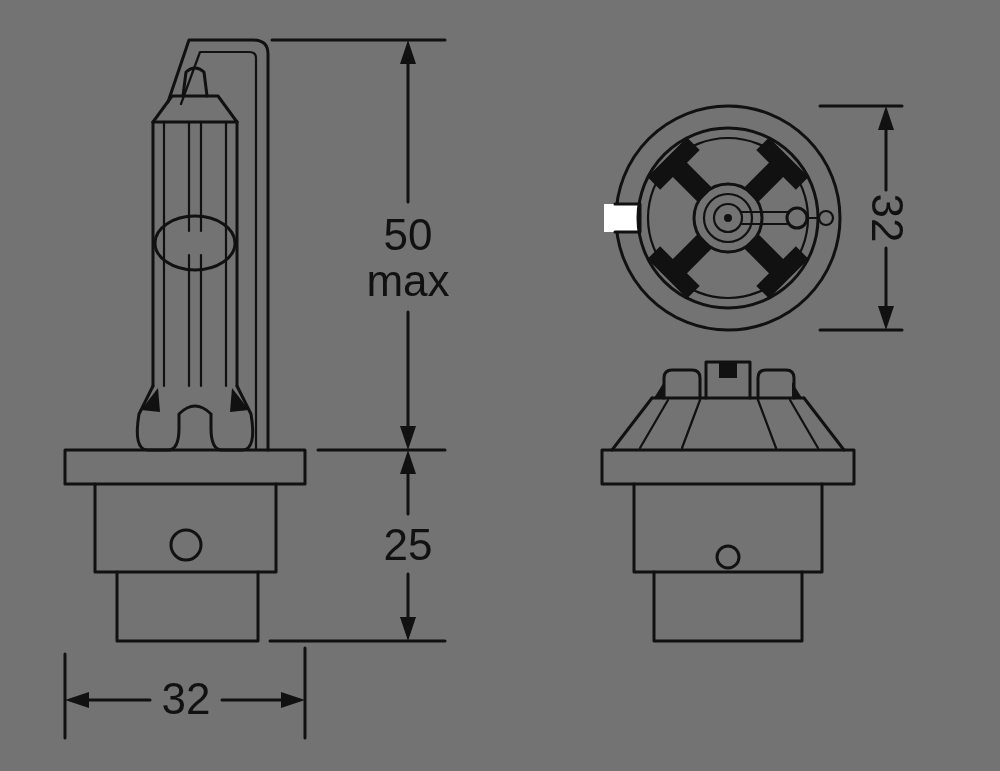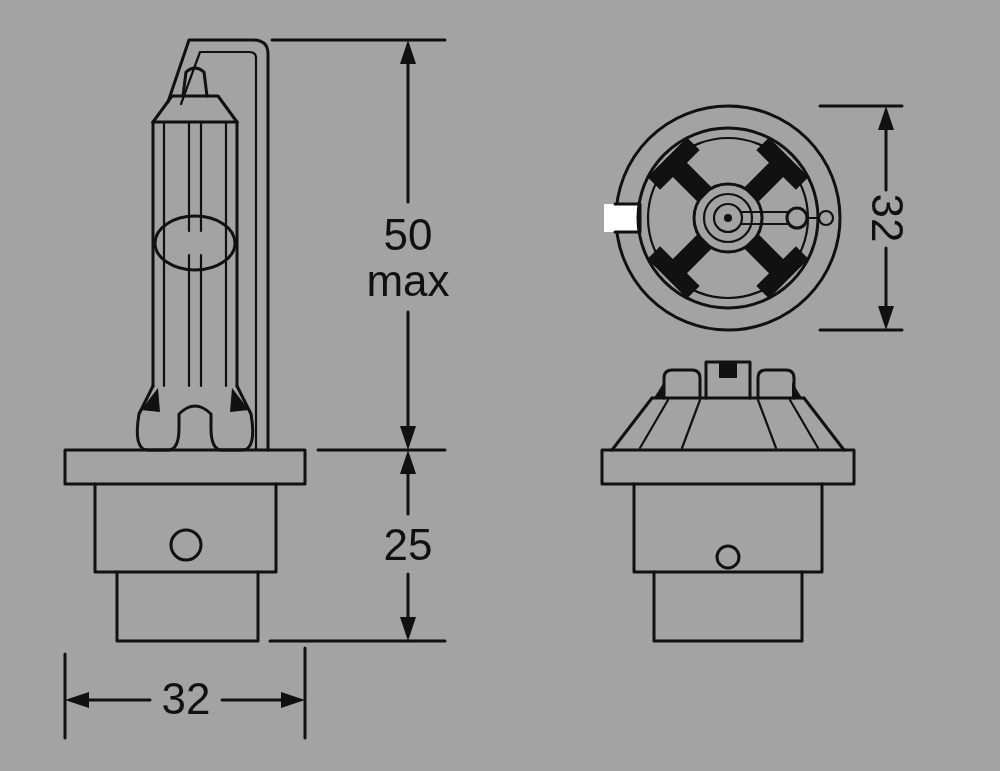--- a/index.html
+++ b/index.html
@@ -1,16 +1,16 @@
 <!DOCTYPE html>
 <html><head>
 <meta charset="utf-8">
 <style>
   html,body{margin:0;padding:0;background:#ffffff}
-  .canvas{position:relative;width:1000px;height:771px;background:#a3a3a3;overflow:hidden}
+  .canvas{position:relative;width:1000px;height:771px;background:#737373;overflow:hidden}
   svg{display:block}
   .ln{fill:none;stroke:#111111;stroke-width:3;stroke-linejoin:round;stroke-linecap:round}
   .ln2{stroke-width:2.2}
   .fill{fill:#111111;stroke:none}
   .erase{fill:#ffffff;stroke:none}
   .txt{font-family:"Liberation Sans","DejaVu Sans",sans-serif;font-size:44px;fill:#111111;stroke:none}
 </style>
 </head>
 <body>
 

